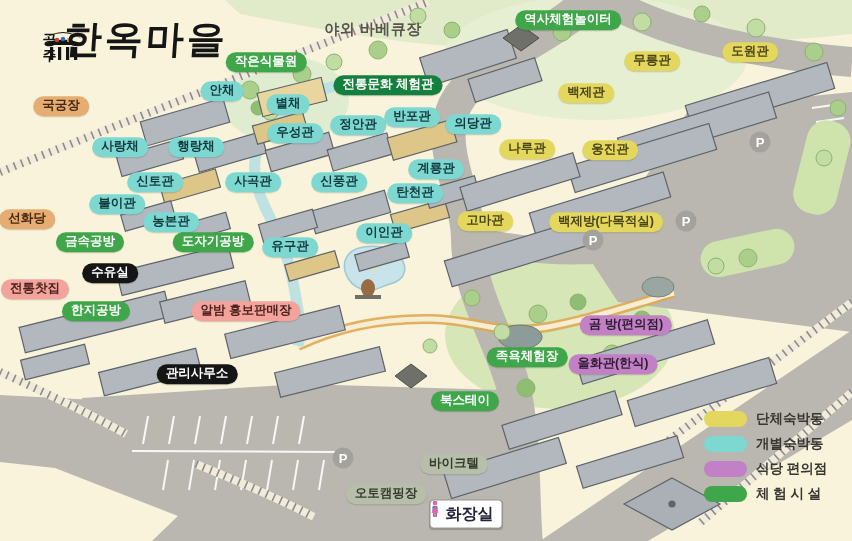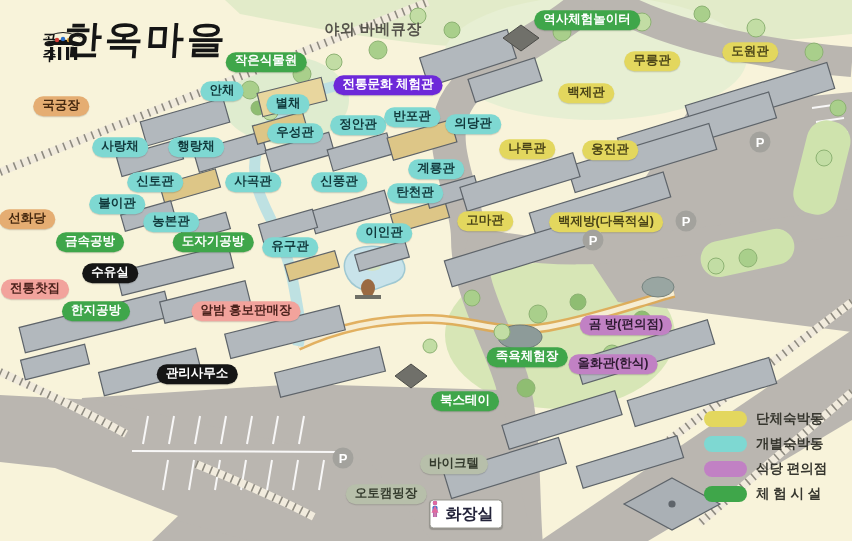--- a/index.html
+++ b/index.html
@@ -190,28 +190,28 @@
         <circle cx="27" cy="19" r="2.2" fill="#2a6fc9"></circle>
         <circle cx="33" cy="20" r="2.2" fill="#e9a93a"></circle>
       </svg>
     </span>
     <span class="logo-site">공주</span>
     <span class="logo-title">한옥마을</span>
   </div>
 
   <div class="layer">
       <div class="pill pill-plain" style="left: 373px; top: 28px; background: transparent; color: rgb(86, 84, 76);">야외 바베큐장</div>
-      <div class="pill" style="left: 587px; top: 20px; background: rgb(63, 166, 74); color: rgb(255, 255, 255); text-align: right;">역사체험놀이터</div>
-      <div class="pill" style="left: 266px; top: 62px; background: rgb(63, 166, 74); color: rgb(255, 255, 255); font-family: Liberation Mono, monospace;">작은식물원</div>
+      <div class="pill" style="left: 568px; top: 20px; background: rgb(63, 166, 74); color: rgb(255, 255, 255); text-align: right;">역사체험놀이터</div>
+      <div class="pill" style="left: 266px; top: 62px; background: rgb(63, 166, 74); color: rgb(255, 255, 255);">작은식물원</div>
       <div class="pill" style="left: 652px; top: 61px; background: rgb(227, 215, 94); color: rgb(74, 68, 24);">무릉관</div>
       <div class="pill" style="left: 750px; top: 52px; background: rgb(227, 215, 94); color: rgb(74, 68, 24);">도원관</div>
       <div class="pill" style="left: 61px; top: 106px; background: rgb(229, 173, 114); color: rgb(69, 40, 15);">국궁장</div>
       <div class="pill" style="left: 222px; top: 91px; background: rgb(126, 216, 210); color: rgb(17, 57, 60);">안채</div>
       <div class="pill" style="left: 288px; top: 104px; background: rgb(126, 216, 210); color: rgb(17, 57, 60);">별채</div>
-      <div class="pill" style="left: 388px; top: 85px; background: #6d28d9; color: rgb(255, 255, 255);">전통문화 체험관</div>
+      <div class="pill" style="left: 388px; top: 85px; background: #15803d; color: rgb(255, 255, 255);">전통문화 체험관</div>
       <div class="pill" style="left: 586px; top: 93px; background: rgb(227, 215, 94); color: rgb(74, 68, 24);">백제관</div>
       <div class="pill" style="left: 358px; top: 125px; background: rgb(126, 216, 210); color: rgb(17, 57, 60);">정안관</div>
       <div class="pill" style="left: 412px; top: 117px; background: rgb(126, 216, 210); color: rgb(17, 57, 60);">반포관</div>
       <div class="pill" style="left: 473px; top: 124px; background: rgb(126, 216, 210); color: rgb(17, 57, 60);">의당관</div>
       <div class="pill" style="left: 120px; top: 147px; background: rgb(126, 216, 210); color: rgb(17, 57, 60);">사랑채</div>
       <div class="pill" style="left: 196px; top: 147px; background: rgb(126, 216, 210); color: rgb(17, 57, 60);">행랑채</div>
       <div class="pill" style="left: 295px; top: 133px; background: rgb(126, 216, 210); color: rgb(17, 57, 60);">우성관</div>
       <div class="pill" style="left: 527px; top: 149px; background: rgb(227, 215, 94); color: rgb(74, 68, 24);">나루관</div>
       <div class="pill" style="left: 610px; top: 150px; background: rgb(227, 215, 94); color: rgb(74, 68, 24);">웅진관</div>
       <div class="pill" style="left: 155px; top: 182px; background: rgb(126, 216, 210); color: rgb(17, 57, 60);">신토관</div>

